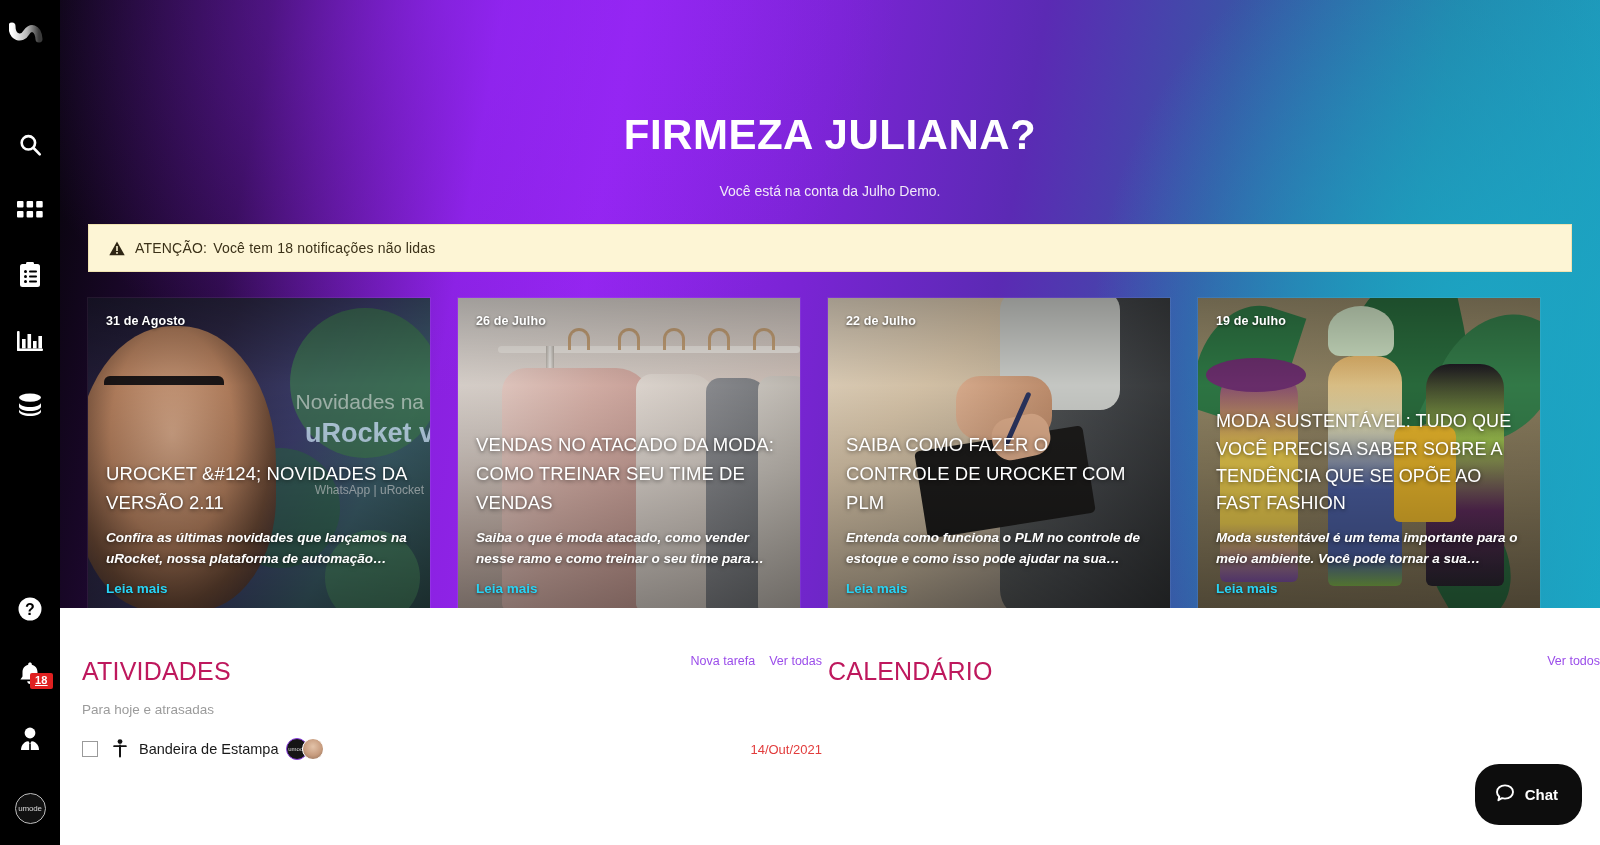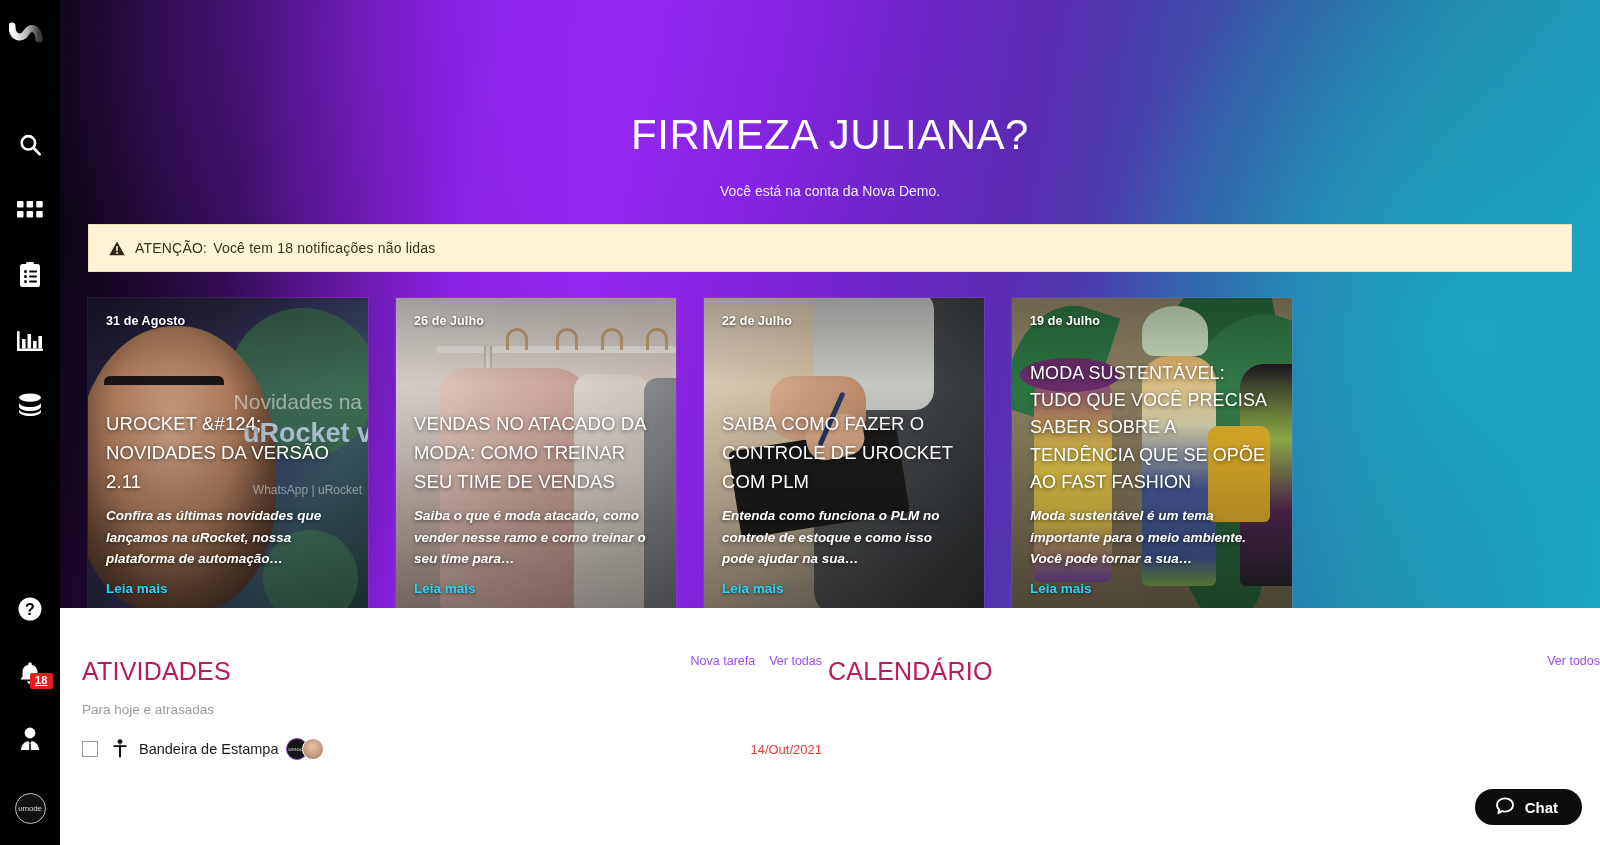--- a/index.html
+++ b/index.html
@@ -71,21 +71,21 @@
         #3a54a6 72%,
         #2285ab 85%,
         #1ba6c4 100%);
     overflow: hidden;
   }
   .hero-title {
     position: absolute; top: 112px; left: 0; width: 100%;
     text-align: center;
     color: #ffffff;
     font-size: 42px;
-    font-weight: 400;
+    font-weight: 700;
     letter-spacing: 0.5px;
     line-height: 1.1;
   }
   .hero-sub {
     position: absolute; top: 183px; left: 0; width: 100%;
     text-align: center;
     color: #f1eaf8;
     font-size: 14px;
     font-weight: 400;
   }
@@ -106,21 +106,21 @@
   .alert-strong { margin-right: 6px; }
 
   
   .cards {
     position: absolute; left: 28px; top: 298px;
     width: 1484px; height: 312px;
     display: flex; gap: 28px;
   }
   .card {
     position: relative;
-    width: 280px; height: 312px;
+    width: 342px; height: 312px;
     overflow: hidden;
     color: #fff;
     cursor: pointer;
     box-shadow: 0 0 0 1px rgba(255,255,255,0.07);
   }
   .card-bg { position: absolute; inset: 0; }
   .card-shade {
     position: absolute; inset: 0;
     background: linear-gradient(180deg, rgba(0,0,0,0.30) 0%, rgba(0,0,0,0.05) 28%, rgba(0,0,0,0.16) 55%, rgba(0,0,0,0.40) 100%);
   }
@@ -270,21 +270,21 @@
     color: #0b2b17; font-size: 12px; font-weight: bold;
     line-height: 20px;
   }
   .cal-evt { display: flex; align-items: center; margin-left: 24px; margin-top: 10px; }
   .cal-evt-ico { margin-right: 11px; display:flex; align-items:center; }
   .cal-evt-text { font-size: 14px; color: #3b82f6; cursor: pointer; }
 
   
   .chat-fab {
     position: absolute; right: 18px; bottom: 20px;
-    height: 36px; padding: 0 24px 0 20px;
+    height: 61px; padding: 0 24px 0 20px;
     background: #0d0d0d; color: #fff;
     border-radius: 24px;
     display: flex; align-items: center; gap: 10px;
     font-size: 15px; font-weight: bold;
     cursor: pointer;
     z-index: 60;
   }
 </style>
 </head>
 <body>
@@ -406,21 +406,21 @@
 
       <div class="side-ico" style="height:74px;">
         <div class="avatar-circle">umode</div>
       </div>
 
     </div>
   </nav>
 
   <section class="hero">
     <h1 class="hero-title">FIRMEZA JULIANA?</h1>
-    <div class="hero-sub">Você está na conta da Nova Demo.</div>
+    <div class="hero-sub">Você está na conta da Julho Demo.</div>
 
     <div class="alert-bar">
       <span class="alert-ico">
         <svg width="16" height="15" viewBox="0 0 16 15" fill="#2e2514">
           <path d="M8 0.4 L15.7 14.2 L0.3 14.2 Z"></path>
           <rect x="7.2" y="5" width="1.6" height="5" fill="#fdf5d5"></rect>
           <rect x="7.2" y="11" width="1.6" height="1.8" fill="#fdf5d5"></rect>
         </svg>
       </span>
       <span class="alert-label alert-strong">ATENÇÃO:</span>

